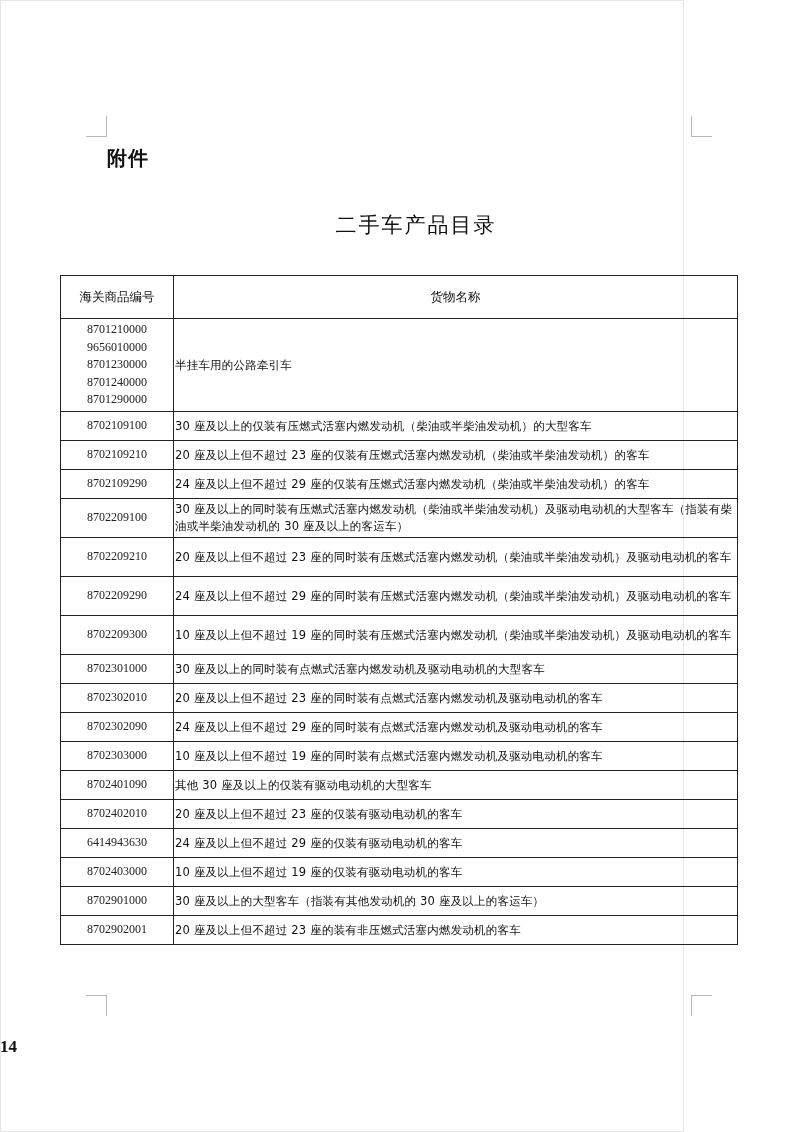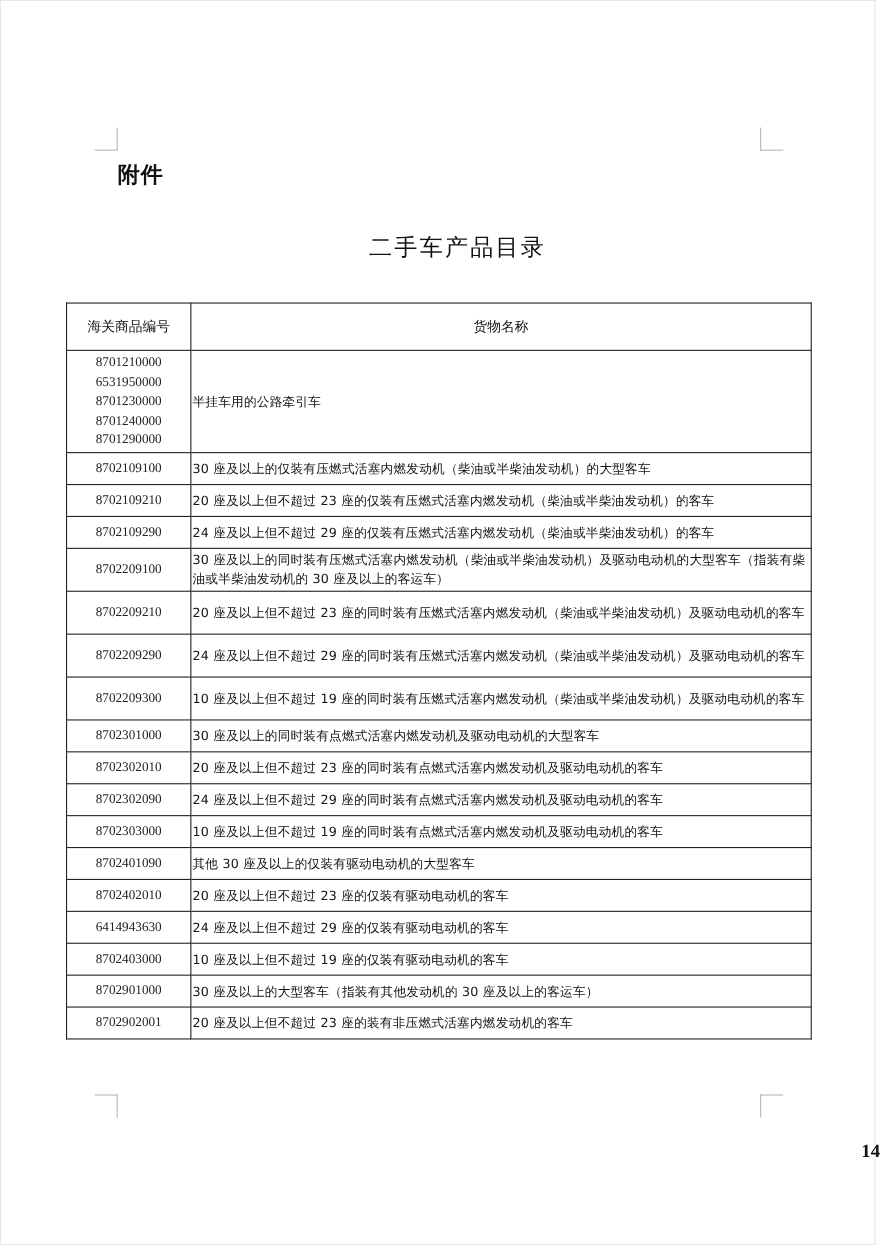--- a/index.html
+++ b/index.html
@@ -1,39 +1,39 @@
 <!DOCTYPE html>
 <html><head>
 <meta charset="utf-8">
 <style>
   html, body { margin: 0; padding: 0; background: #ffffff; }
   body { width: 800px; height: 1132px; position: relative; overflow: hidden;
          font-family: "DejaVu Sans", sans-serif; color: #111; }
-  .page { position: absolute; left: 0; top: 0; width: 796px; height: 1132px; background: #fff;
+  .page { position: absolute; left: 0; top: 0; width: 684px; height: 1132px; background: #fff;
           box-shadow: inset 0 0 0 1px #e6e6e6; }
   .crop { position: absolute; width: 20px; height: 20px; border-color: #b8b8b8; border-style: solid; border-width: 0; }
   .crop.tl { left: 86px; top: 116px; border-right-width: 1px; border-bottom-width: 1px; }
   .crop.tr { left: 691px; top: 116px; border-left-width: 1px; border-bottom-width: 1px; }
   .crop.bl { left: 86px; top: 995px; border-right-width: 1px; border-top-width: 1px; }
   .crop.br { left: 691px; top: 995px; border-left-width: 1px; border-top-width: 1px; }
   .attach { position: absolute; left: 107px; top: 145px; font-size: 20px; font-weight: bold; letter-spacing: 1px; }
   .title { position: absolute; left: 16px; width: 800px; top: 211px; text-align: center; font-size: 21px; letter-spacing: 2px; }
   table.catalog { position: absolute; left: 60px; top: 275px; width: 677px; border-collapse: collapse;
                   table-layout: fixed; font-size: 11.5px; padding-left: 28px; }
   table.catalog td, table.catalog th { border: 1.5px solid #222; padding: 0; vertical-align: middle; }
   col.c1 { width: 113px; }
   col.c2 { width: 564px; }
   th { font-weight: normal; height: 42px; font-size: 12.5px; }
   td.code { text-align: center; font-family: "Liberation Serif", serif; font-size: 12px; color: #222; }
   td.code div { line-height: 17.5px; }
   td.name { text-align: left; padding-left: 1px !important; line-height: 17px; letter-spacing: 0.2px; }
   tr.single td { height: 28px; }
   tr.double td { height: 38px; }
   tr.multi td { height: 92px; }
-  .pagenum { position: absolute; left: 0; width: 800px; top: 1037px; text-align: right;
+  .pagenum { position: absolute; left: 0; width: 800px; top: 1037px; text-align: left;
              font-family: "Liberation Serif", serif; font-size: 17px; font-weight: bold; }
 </style>
 </head>
 <body>
 
 <div class="page">
   <div class="crop tl"></div>
   <div class="crop tr"></div>
   <div class="crop bl"></div>
   <div class="crop br"></div>
@@ -49,21 +49,21 @@
     <thead>
       <tr>
         <th>海关商品编号</th>
         <th>货物名称</th>
       </tr>
     </thead>
     <tbody id="catalog-body">
         <tr class="multi">
           <td class="code">
             <div>8701210000</div>
-            <div>6531950000</div>
+            <div>9656010000</div>
             <div>8701230000</div>
             <div>8701240000</div>
             <div>8701290000</div>
           </td>
           <td class="name">半挂车用的公路牵引车</td>
         </tr>
         <tr class="single">
           <td class="code">
             <div>8702109100</div>
           </td>

